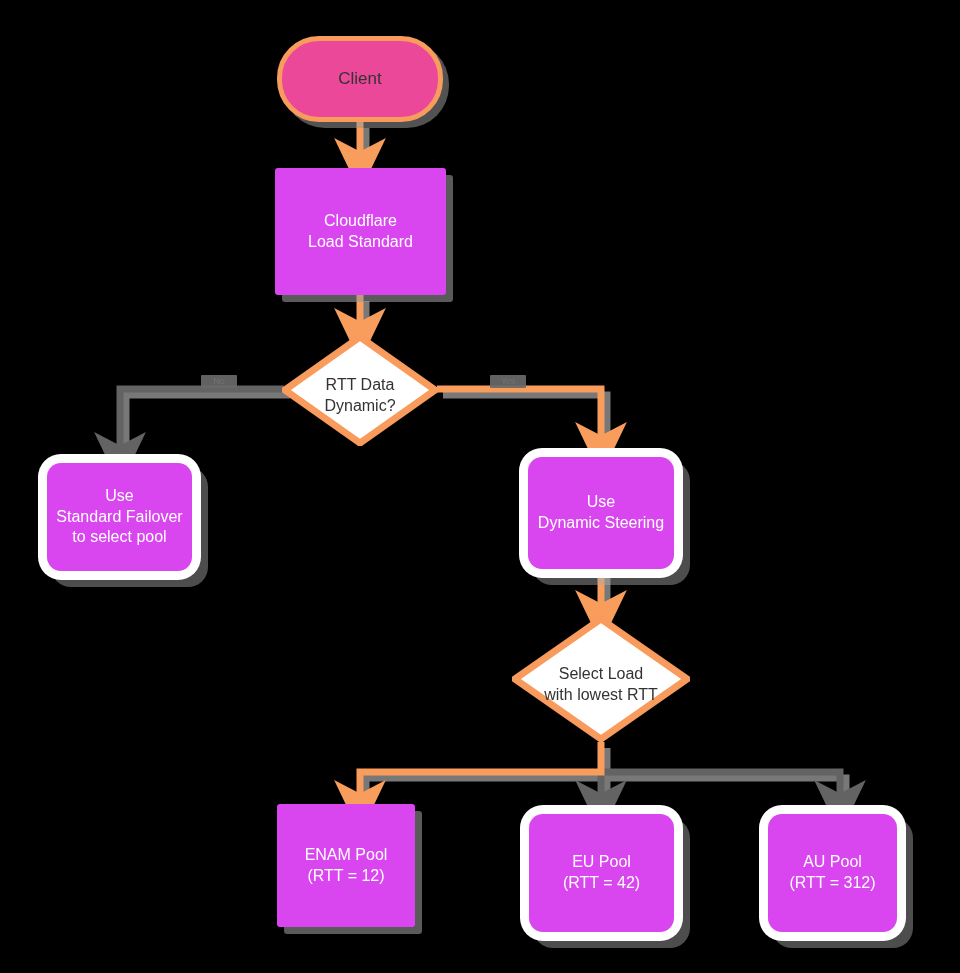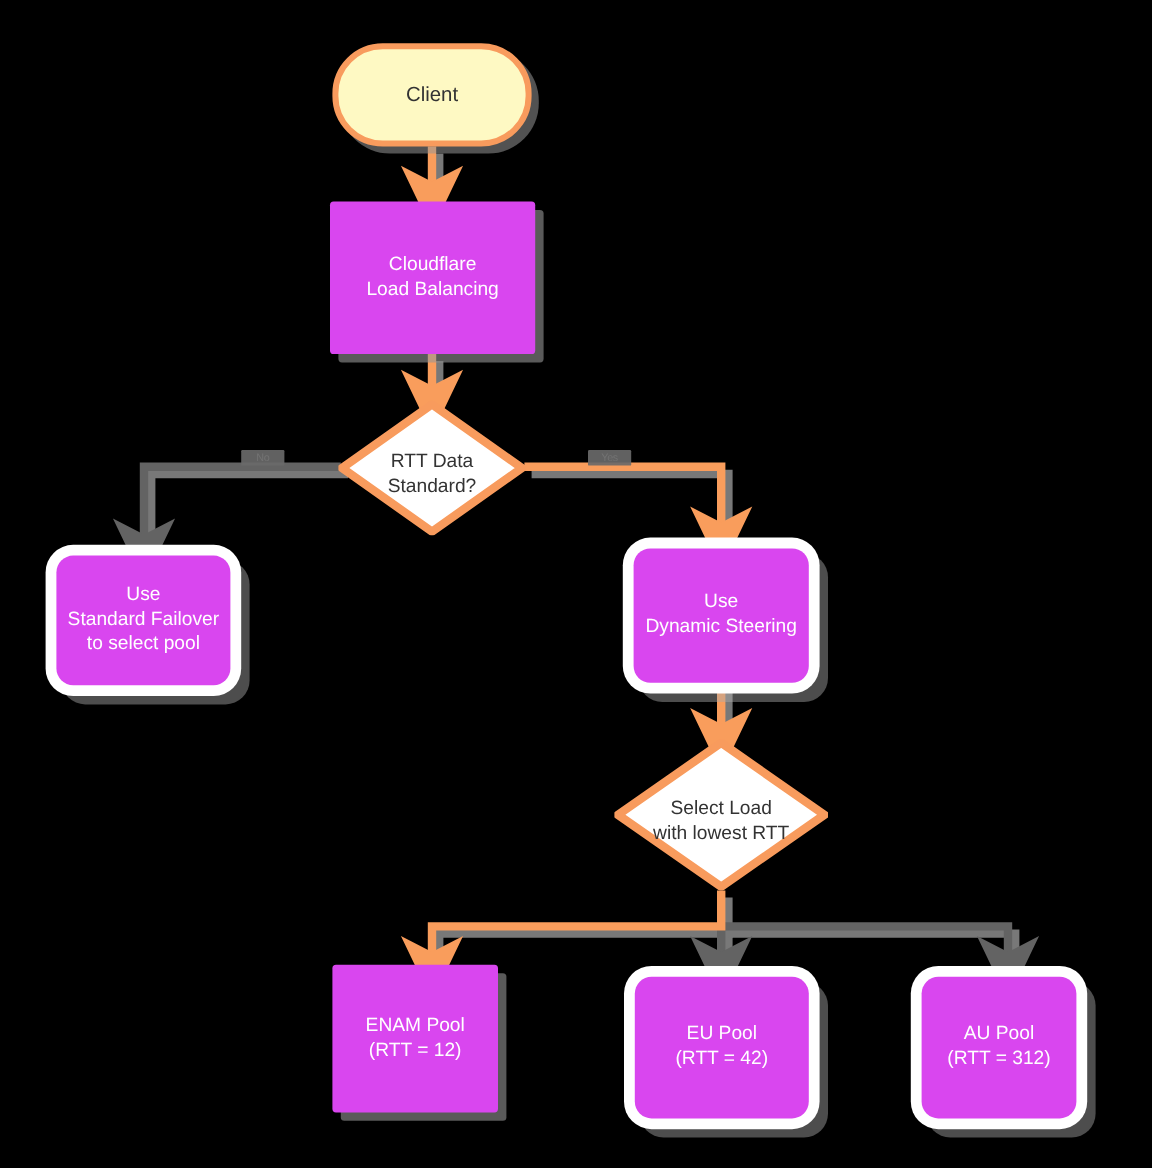--- a/index.html
+++ b/index.html
@@ -28,21 +28,21 @@
     box-sizing: border-box;
     display: flex;
     align-items: center;
     justify-content: center;
     text-align: center;
     line-height: 1.30;
     z-index: 5;
   }
   
   .node-terminal {
-    background: #fef9c3;
+    background: #ec4899;
     border: 5px solid #f89b5d;
     border-radius: 42px;
     color: #333333;
     font-size: 17px;
     box-shadow: 6px 6px 0 0 rgba(150,150,150,0.55);
   }
   
   .node-process {
     background: #d946ef;
     color: #ffffff;
@@ -137,31 +137,31 @@
     </g>
   </svg>
 
   <div class="node node-terminal" style="left:277px; top:36px; width:166px; height:86px;">
     <span>Client</span>
   </div>
 
   <div class="node node-process" style="left:275px; top:168px; width:171px; height:127px;">
     <span>
       <span>Cloudflare</span>
-      <span class="line2">Load Balancing</span>
+      <span class="line2">Load Standard</span>
     </span>
   </div>
 
   <div class="node node-decision" style="left:282px; top:334px; width:156px; height:112px;">
     <svg class="diamond-face" viewBox="0 0 156 112" preserveAspectRatio="none">
       <polygon points="78,3 153,56 78,109 3,56" fill="#ffffff" stroke="#f89b5d" stroke-width="7"></polygon>
     </svg>
     <span class="diamond-label">
       <span>RTT Data</span>
-      <span class="line2">Standard?</span>
+      <span class="line2">Dynamic?</span>
     </span>
   </div>
 
   <div class="edge-label" style="left:201px; top:375px; width:30px;">No</div>
 
   <div class="edge-label" style="left:490px; top:375px; width:30px;">Yes</div>
 
   <div class="node node-process-round" style="left:47px; top:463px; width:145px; height:108px;">
     <span>
       <span>Use</span>

